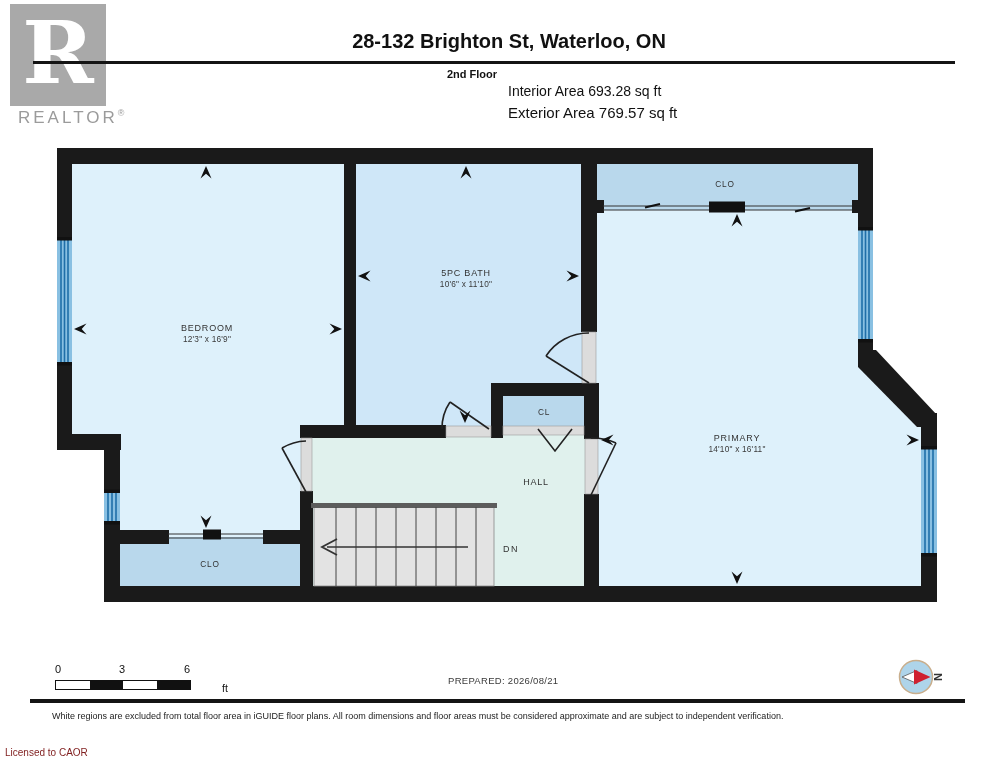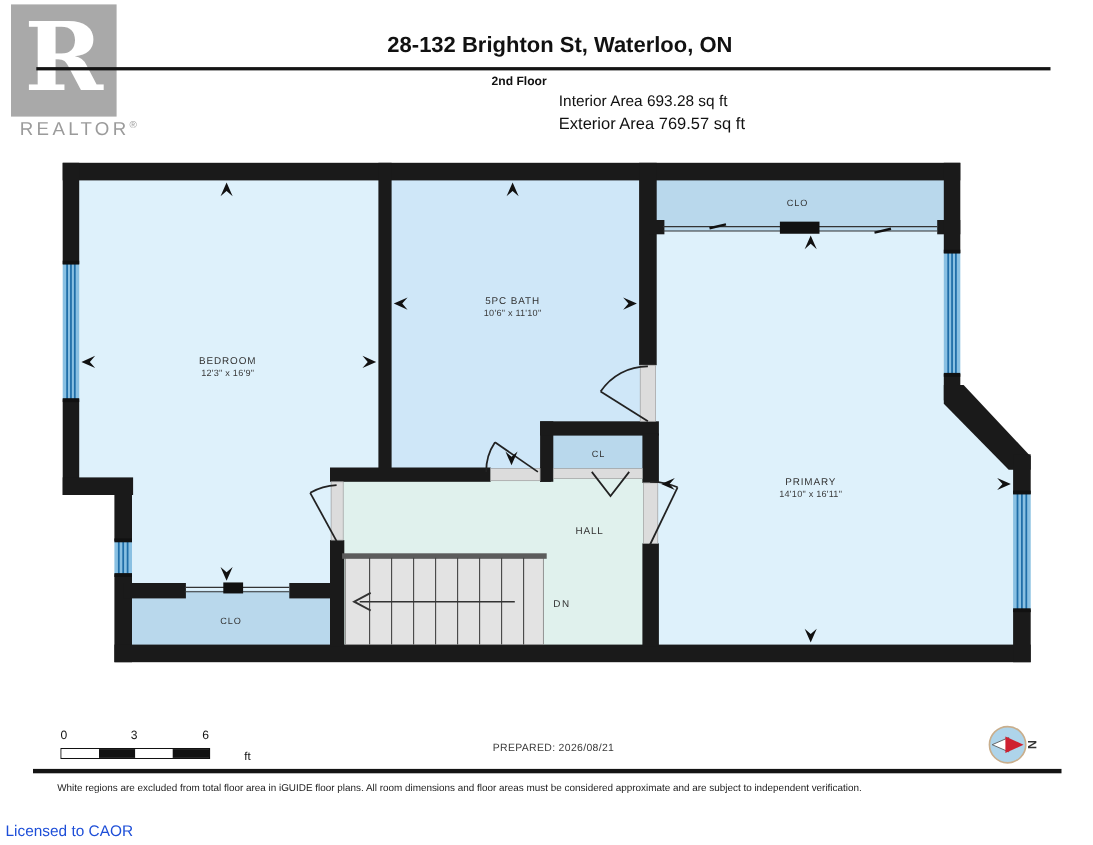--- a/index.html
+++ b/index.html
@@ -23,21 +23,21 @@
   
   .scale-num{top:663px;width:14px;text-align:center;font-size:11px;}
   .scale-bar{left:55px;top:680px;width:134px;height:8px;border:1.5px solid #111;
              display:flex;}
   .scale-bar .seg{flex:1 1 auto;height:100%;}
   .seg.w{background:#fff;} .seg.b{background:#111;}
   .scale-unit{left:196px;top:682px;font-size:10.5px;margin-left:26px;}
   .prepared{left:448px;top:675px;font-size:9.5px;color:#3a3a3a;letter-spacing:.3px;}
   .divider{left:30px;top:699px;width:935px;height:4px;background:#141414;}
   .disclaimer{left:52px;top:711px;right:20px;font-size:9px;color:#1c1c1c;}
-  .license{left:5px;top:747px;font-size:14px;color:#1d4ed8;}
+  .license{left:5px;top:747px;font-size:10px;color:#7f1d1d;}
   .compass{left:896px;top:657px;}
 
   
   text{font-family:"Liberation Sans",sans-serif;fill:#333;}
   .room-name{font-size:9px;letter-spacing:.8px;}
   .room-dims{font-size:8.3px;letter-spacing:.2px;fill:#3a3a3a;}
   .small-lbl{font-size:8.3px;letter-spacing:.8px;}
   .dn-lbl{font-size:9px;letter-spacing:1.6px;}
 </style>
 </head>

